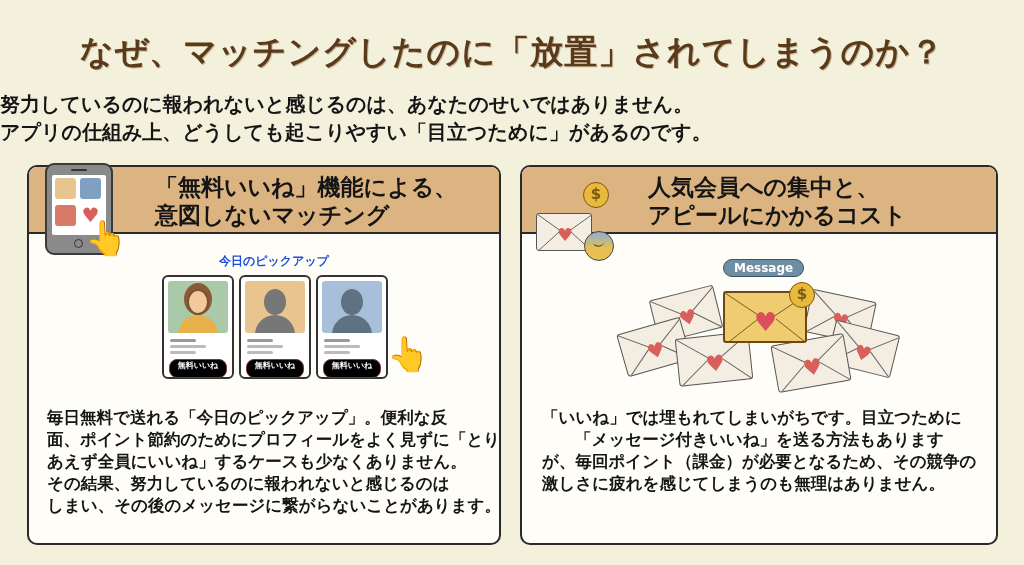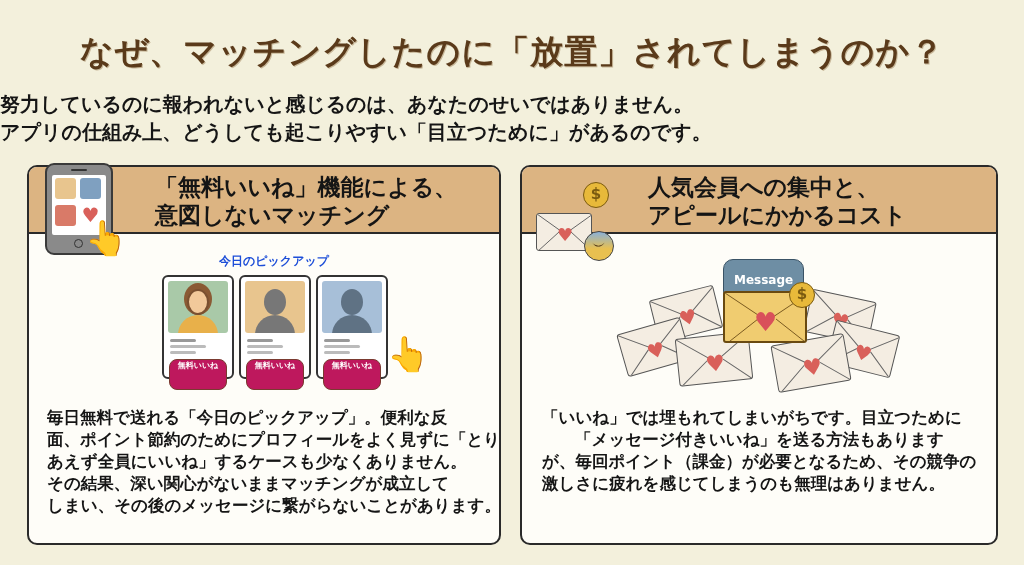--- a/index.html
+++ b/index.html
@@ -63,34 +63,34 @@
   }
   .card {
     position: absolute; top: 108px; width: 72px; height: 104px;
     background: #fff; border: 2px solid #333; border-radius: 6px;
   }
   .card .photo { position: absolute; left: 4px; top: 4px; width: 60px; height: 52px; border-radius: 3px; overflow: hidden; }
   .card .head { position: absolute; left: 19px; top: 8px; width: 22px; height: 26px; border-radius: 50%; }
   .card .body { position: absolute; left: 10px; top: 34px; width: 40px; height: 26px; border-radius: 20px 20px 0 0; }
   .card .line { position: absolute; left: 6px; height: 3px; background: #999; border-radius: 2px; }
   .card .like {
-    position: absolute; left: 5px; top: 82px; width: 58px; height: 31px;
-    background: #be185d; border: 1.5px solid #7a3a30; border-radius: 8px;
+    position: absolute; left: 5px; top: 82px; width: 58px; height: 19px;
+    background: #000000; border: 1.5px solid #7a3a30; border-radius: 8px;
     color: #fff; font-size: 8px; font-weight: bold; text-align: center; line-height: 12px;
   }
 
   
   .env {
     position: absolute; width: 66px; height: 44px;
     background: #f4ede2; border: 1.5px solid #555; border-radius: 3px; overflow: hidden;
   }
   .env svg { position: absolute; left: 0; top: 0; }
   .bubble {
     position: absolute; background: #6e8ea4; color: #fff; font-size: 12px; font-weight: bold;
-    padding: 13px 10px; border-radius: 10px; border: 1.5px solid #3a5366;
+    padding: 1px 10px; border-radius: 10px; border: 1.5px solid #3a5366;
   }
   .coin {
     position: absolute; width: 26px; height: 26px; border-radius: 50%;
     background: #e8b93a; border: 1.5px solid #7a5a10; color: #7a5a10;
     font-size: 15px; font-weight: bold; text-align: center; line-height: 23px;
   }
   .face {
     position: absolute; width: 30px; height: 30px; border-radius: 50%;
     background: linear-gradient(#8ab0d8 0%, #e8c050 60%); border: 1.5px solid #444;
     font-size: 14px; text-align: center; line-height: 28px; color: #4a3010;
@@ -154,21 +154,21 @@
     <div class="line" style="top:68px;width:36px;background:#bbb;"></div>
     <div class="line" style="top:74px;width:26px;background:#bbb;"></div>
     <div class="like">無料いいね</div>
   </div>
   <div class="hand" style="left:358px;top:170px;">👆</div>
 
   <div class="panel-body-text">
     <span class="ln">毎日無料で送れる「今日のピックアップ」。便利な反</span>
     <span class="ln">面、ポイント節約のためにプロフィールをよく見ずに「とり</span>
     <span class="ln">あえず全員にいいね」するケースも少なくありません。</span>
-    <span class="ln">その結果、深い関心がないままマッチングが成立して</span>
+    <span class="ln">その結果、努力しているのに報われないと感じるのは</span>
     <span class="ln">しまい、その後のメッセージに繋がらないことがあります。</span>
   </div>
 </div>
 
 <div class="panel right">
   <div class="panel-head">
     <div class="panel-title">人気会員への集中と、
 アピールにかかるコスト</div>
   </div>
 

